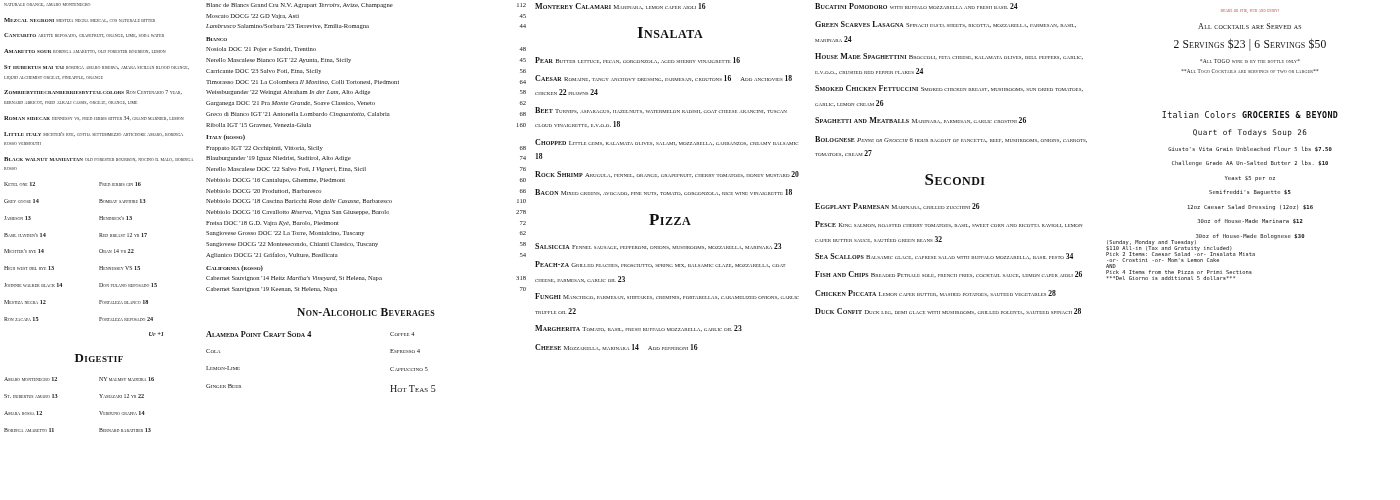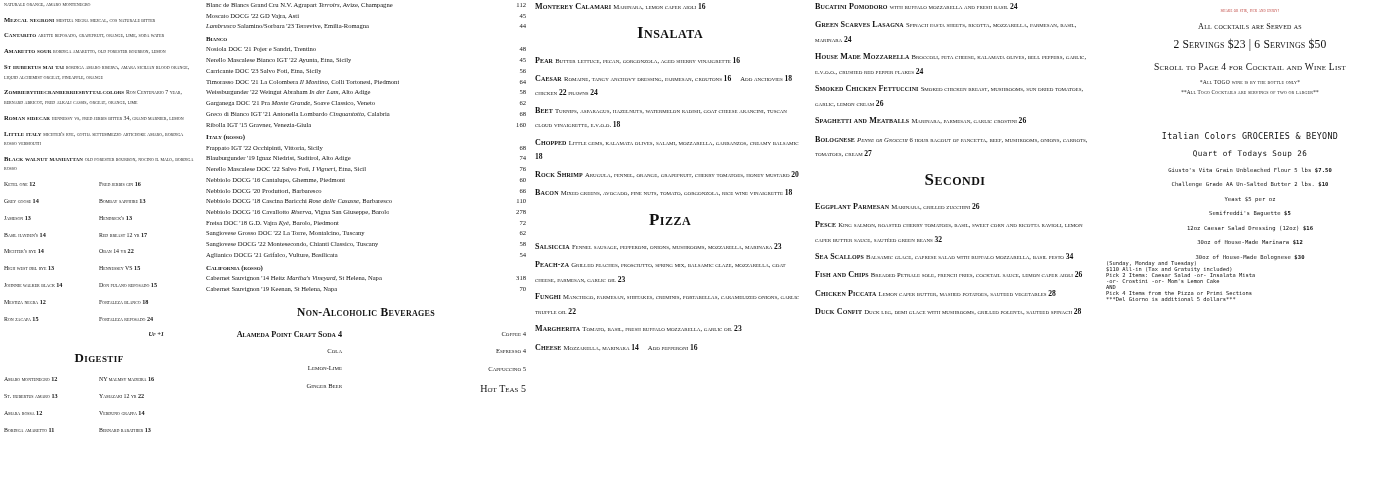--- a/index.html
+++ b/index.html
@@ -26,21 +26,21 @@
       font-weight:bold;padding-right:30px;margin-top:-2px;}
   
   .col2{width:330px;padding:0 4px 16px 6px;font-size:6.6px;line-height:1.63;}
   .wrow{display:flex;justify-content:space-between;align-items:baseline;gap:6px;white-space:nowrap;}
   .wrow .nm{overflow:hidden;}
   .wrow .pr{flex:0 0 auto;text-align:right;min-width:16px;}
   .wsub{font-weight:bold;font-variant:small-caps;font-size:6.9px;margin-top:1px;}
   i{font-style:italic;}
   .nab-head{text-align:center;font-weight:bold;font-variant:small-caps;
             font-size:11.5px;margin:9px 0 7px;letter-spacing:.3px;}
-  .nab{display:flex;text-align:right;font-variant:small-caps;gap:48px;}
+  .nab{display:flex;text-align:left;font-variant:small-caps;gap:48px;}
   .nab>div{width:50%;}
   .nab .big{font-weight:bold;font-size:8.2px;line-height:1.35;margin-bottom:6px;}
   .nab .sm{font-size:6.6px;margin-bottom:6.5px;}
   .nab .md{font-weight:normal;font-size:10px;margin-bottom:6.5px;}
   
   .col3{width:280px;padding:0 5px;font-size:6.5px;line-height:1.78;}
   .col4{width:290px;padding:0 5px;font-size:6.5px;line-height:1.78;}
   .f-item{margin-bottom:4px;}
   .f-name{font-weight:bold;font-variant:small-caps;font-size:8.1px;letter-spacing:.1px;}
   .f-desc{font-variant:small-caps;font-size:6.7px;}
@@ -51,21 +51,21 @@
   
   .col5{width:300px;padding:4px 6px;text-align:center;font-size:6px;}
   .note-red{color:#b8322c;font-variant:small-caps;font-size:4.6px;letter-spacing:.2px;margin-top:4px;}
   .note-1{font-variant:small-caps;font-size:8.2px;margin-top:9px;letter-spacing:.2px;}
   .note-2{font-variant:small-caps;font-size:11.6px;margin-top:7px;letter-spacing:.2px;}
   .note-3{font-variant:small-caps;font-size:9.6px;margin-top:10px;letter-spacing:.2px;}
   .note-4{font-variant:small-caps;font-size:5.6px;margin-top:7px;letter-spacing:.2px;}
   .note-5{font-variant:small-caps;font-size:5.2px;margin-top:4px;letter-spacing:.2px;}
   .groc{margin-top:36px;font-family:"DejaVu Sans Mono","Liberation Mono",monospace;}
   .groc-title{font-size:8.4px;letter-spacing:.3px;}
-  .groc-title b{font-weight:normal;}
+  .groc-title b{font-weight:bold;}
   .groc-sub{font-size:7.6px;margin-top:8px;letter-spacing:.4px;}
   .groc-row{font-size:5.5px;margin-top:8.5px;letter-spacing:.1px;}
   .groc-row b{font-weight:bold;}
   .pick{font-family:"DejaVu Sans Mono","Liberation Mono",monospace;
         font-size:5.4px;text-align:left;margin-top:0;letter-spacing:0;}
   .pick div{white-space:pre;}
 </style>
 </head>
 <body>
 
@@ -275,41 +275,40 @@
         <div class="f-item"><span class="f-name">Funghi </span><span class="f-desc">Manchego, parmesan, shiitakes, creminis, portabellas, caramelized onions, garlic truffle oil </span><span class="f-price">22</span></div>
         <div class="f-item"><span class="f-name">Margherita </span><span class="f-desc">Tomato, basil, fresh buffalo mozzarella, garlic oil </span><span class="f-price">23</span></div>
         <div class="f-item"><span class="f-name">Cheese </span><span class="f-desc">Mozzarella, marinara </span><span class="f-price">14</span><span class="add">Add pepperoni <b class="f-price">16</b></span></div>
       </div>
   </div>
 
   <div class="col col4">
     <div id="c4-pasta">
         <div class="f-item"><span class="f-name">Bucatini Pomodoro </span><span class="f-desc">with buffalo mozzarella and fresh basil </span><span class="f-price">24</span></div>
         <div class="f-item"><span class="f-name">Green Scarves Lasagna </span><span class="f-desc">Spinach pasta sheets, ricotta, mozzarella, parmesan, basil, marinara </span><span class="f-price">24</span></div>
-        <div class="f-item"><span class="f-name">House Made Mozzarella </span><span class="f-desc">Broccoli, feta cheese, kalamata olives, bell peppers, garlic, e.v.o.o., crushed red pepper flakes </span><span class="f-price">24</span></div>
+        <div class="f-item"><span class="f-name">House Made Spaghettini </span><span class="f-desc">Broccoli, feta cheese, kalamata olives, bell peppers, garlic, e.v.o.o., crushed red pepper flakes </span><span class="f-price">24</span></div>
         <div class="f-item"><span class="f-name">Smoked Chicken Fettuccini </span><span class="f-desc">Smoked chicken breast, mushrooms, sun dried tomatoes, garlic, lemon cream </span><span class="f-price">26</span></div>
         <div class="f-item"><span class="f-name">Spaghetti and Meatballs </span><span class="f-desc">Marinara, parmesan, garlic crostini </span><span class="f-price">26</span></div>
         <div class="f-item"><span class="f-name">Bolognese </span><span class="f-desc"><i>Penne or Gnocchi</i> 6 hour ragout of pancetta, beef, mushrooms, onions, carrots, tomatoes, cream </span><span class="f-price">27</span></div>
       </div>
     <div class="f-head">Secondi</div>
     <div id="c4-secondi">
         <div class="f-item"><span class="f-name">Eggplant Parmesan </span><span class="f-desc">Marinara, grilled zucchini </span><span class="f-price">26</span></div>
         <div class="f-item"><span class="f-name">Pesce </span><span class="f-desc">King salmon, roasted cherry tomatoes, basil, sweet corn and ricotta ravioli, lemon caper butter sauce, sautéed green beans </span><span class="f-price">32</span></div>
         <div class="f-item"><span class="f-name">Sea Scallops </span><span class="f-desc">Balsamic glace, caprese salad with buffalo mozzarella, basil pesto </span><span class="f-price">34</span></div>
         <div class="f-item"><span class="f-name">Fish and Chips </span><span class="f-desc">Breaded Petrale sole, french fries, cocktail sauce, lemon caper aioli </span><span class="f-price">26</span></div>
         <div class="f-item"><span class="f-name">Chicken Piccata </span><span class="f-desc">Lemon caper butter, mashed potatoes, sauteed vegetables </span><span class="f-price">28</span></div>
         <div class="f-item"><span class="f-name">Duck Confit </span><span class="f-desc">Duck leg, demi glace with mushrooms, grilled polenta, sauteed spinach </span><span class="f-price">28</span></div>
       </div>
   </div>
 
   <div class="col col5">
     <div class="note-red">Shake or stir, pick and enjoy!</div>
     <div class="note-1">All cocktails are Served as</div>
     <div class="note-2">2 Servings $23 | 6 Servings $50</div>
-    <div class="note-3">Scroll to Page 4 for Cocktail and Wine List</div>
     <div class="note-4">*All TOGO wine is by the bottle only*</div>
     <div class="note-5">**All Togo Cocktails are servings of two or larger**</div>
 
     <div class="groc">
       <div class="groc-title">
         <span>Italian Colors </span><b>GROCERIES &amp; BEYOND</b>
       </div>
       <div class="groc-sub">Quart of Todays Soup 26</div>
       <div id="groc-rows">
           <div class="groc-row">Giusto's Vita Grain Unbleached Flour 5 lbs <b>$7.50</b></div>

